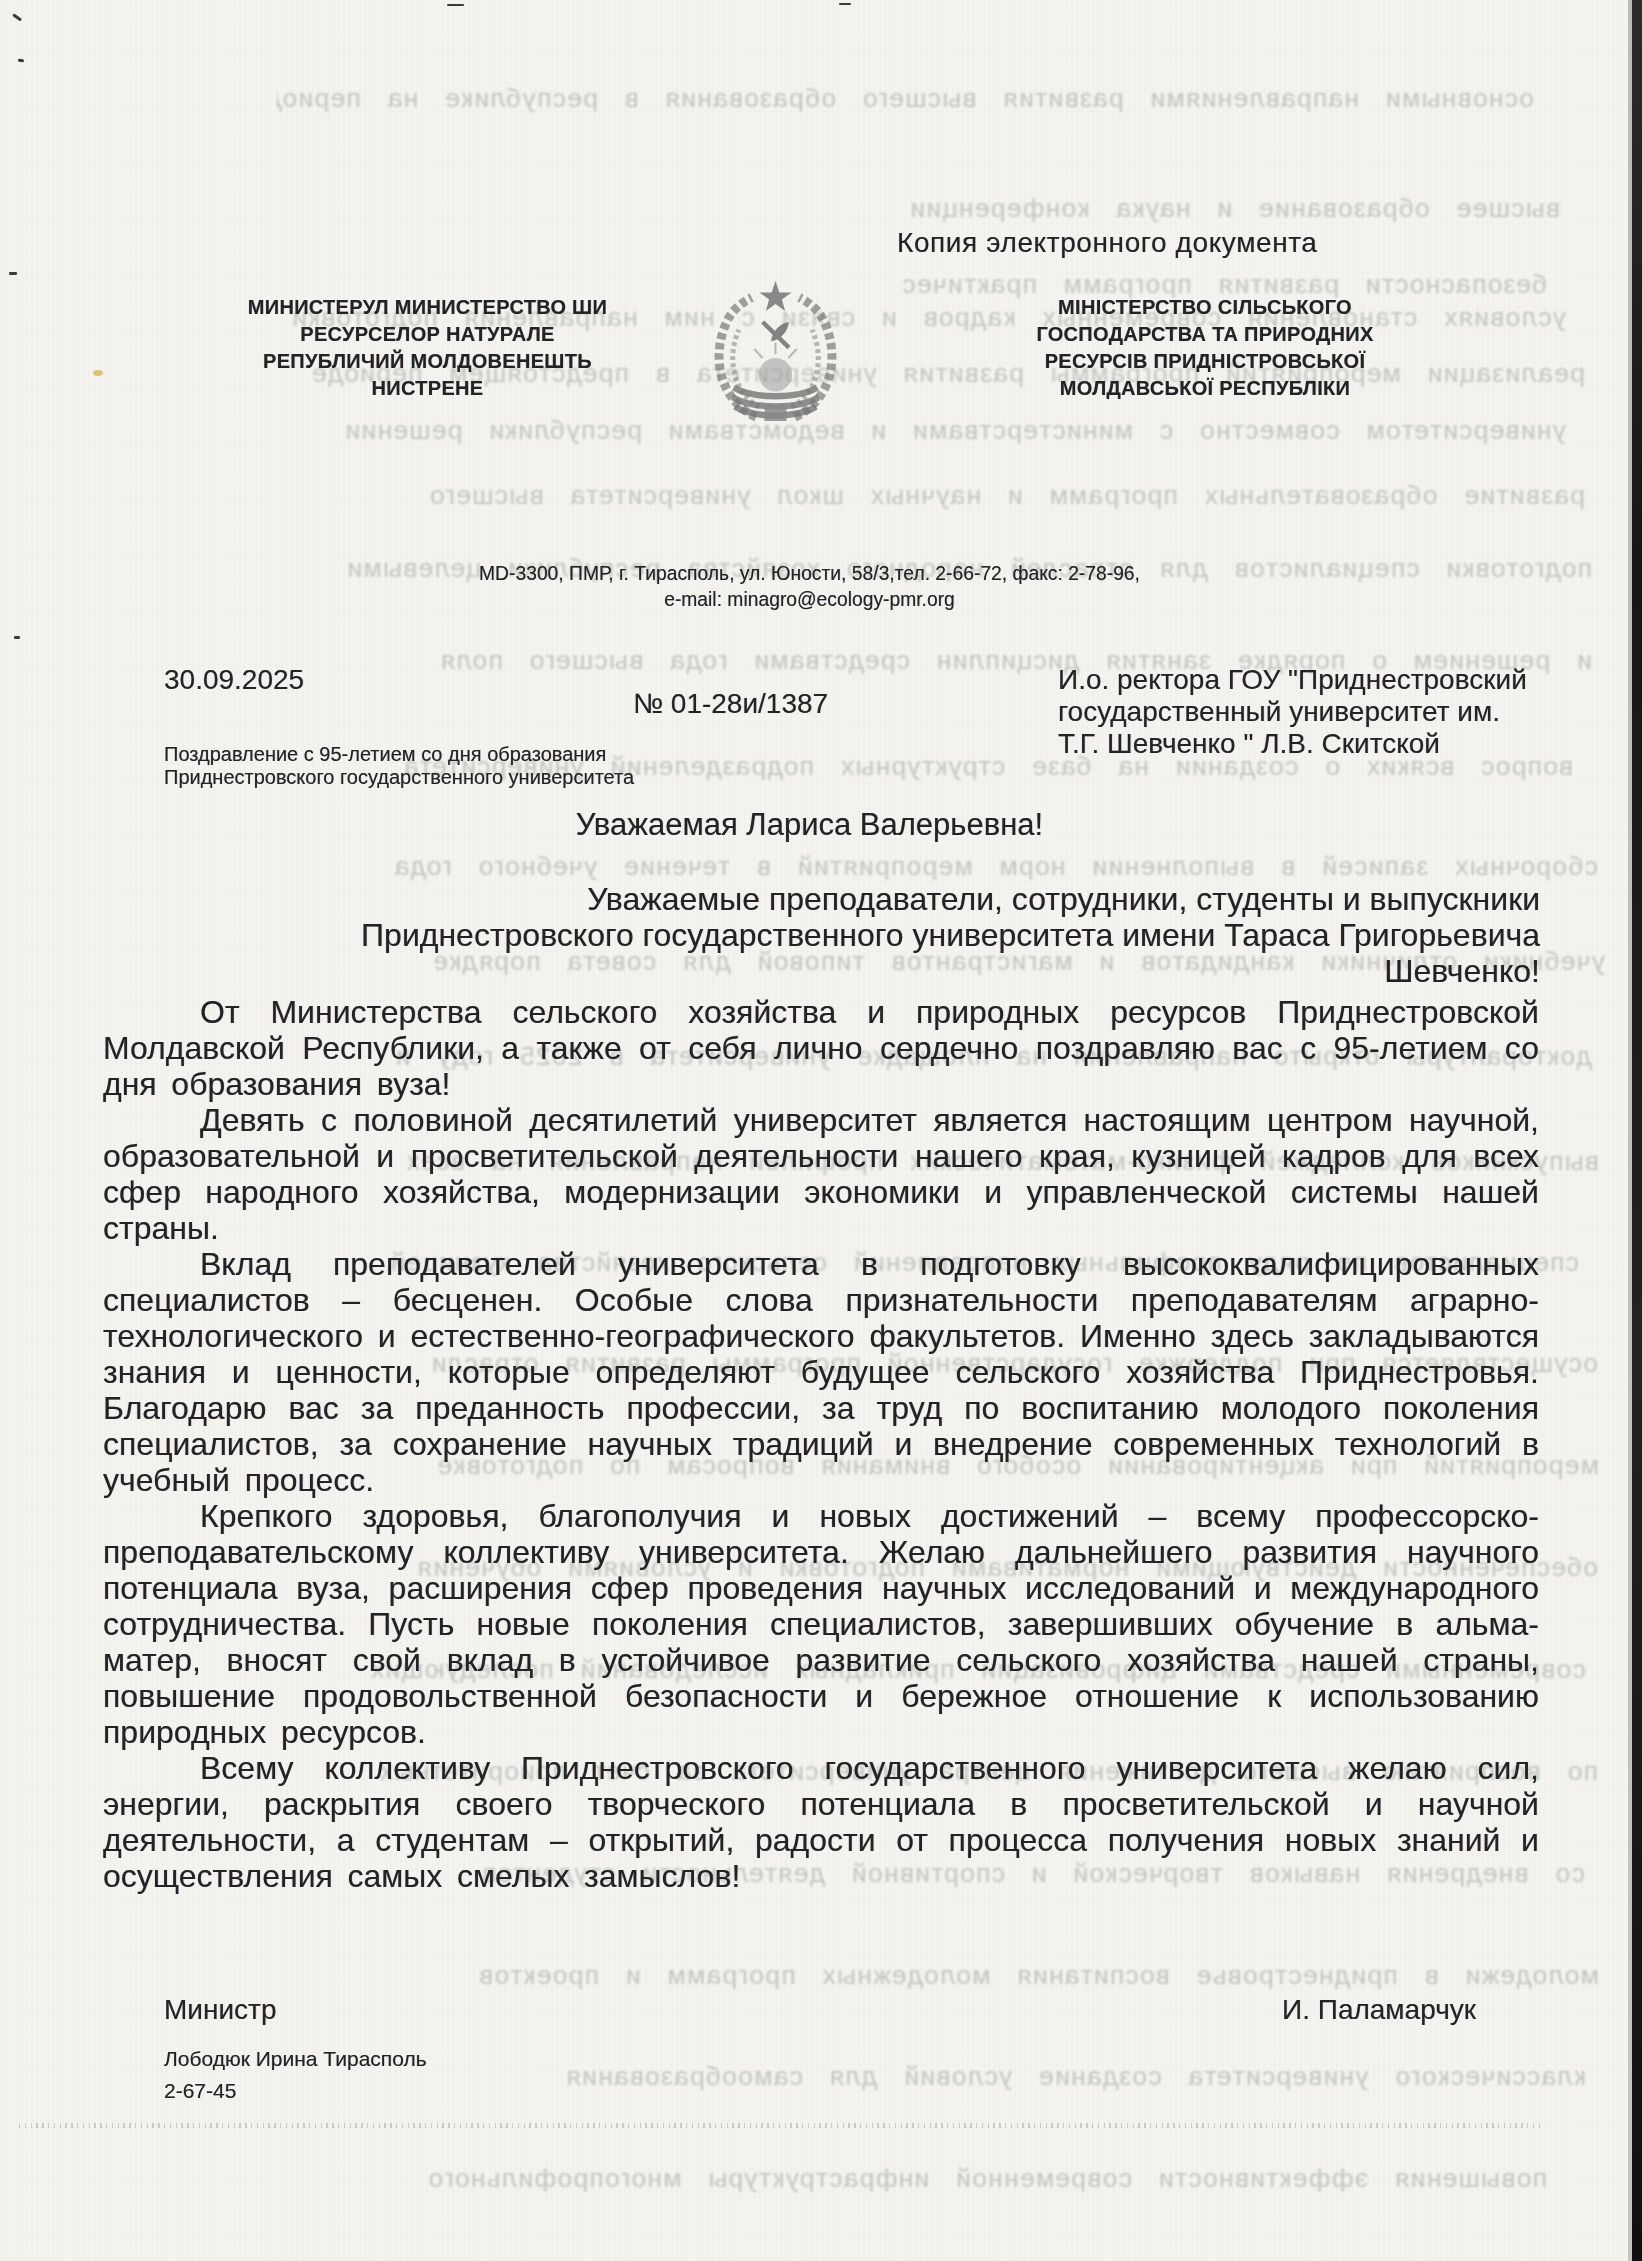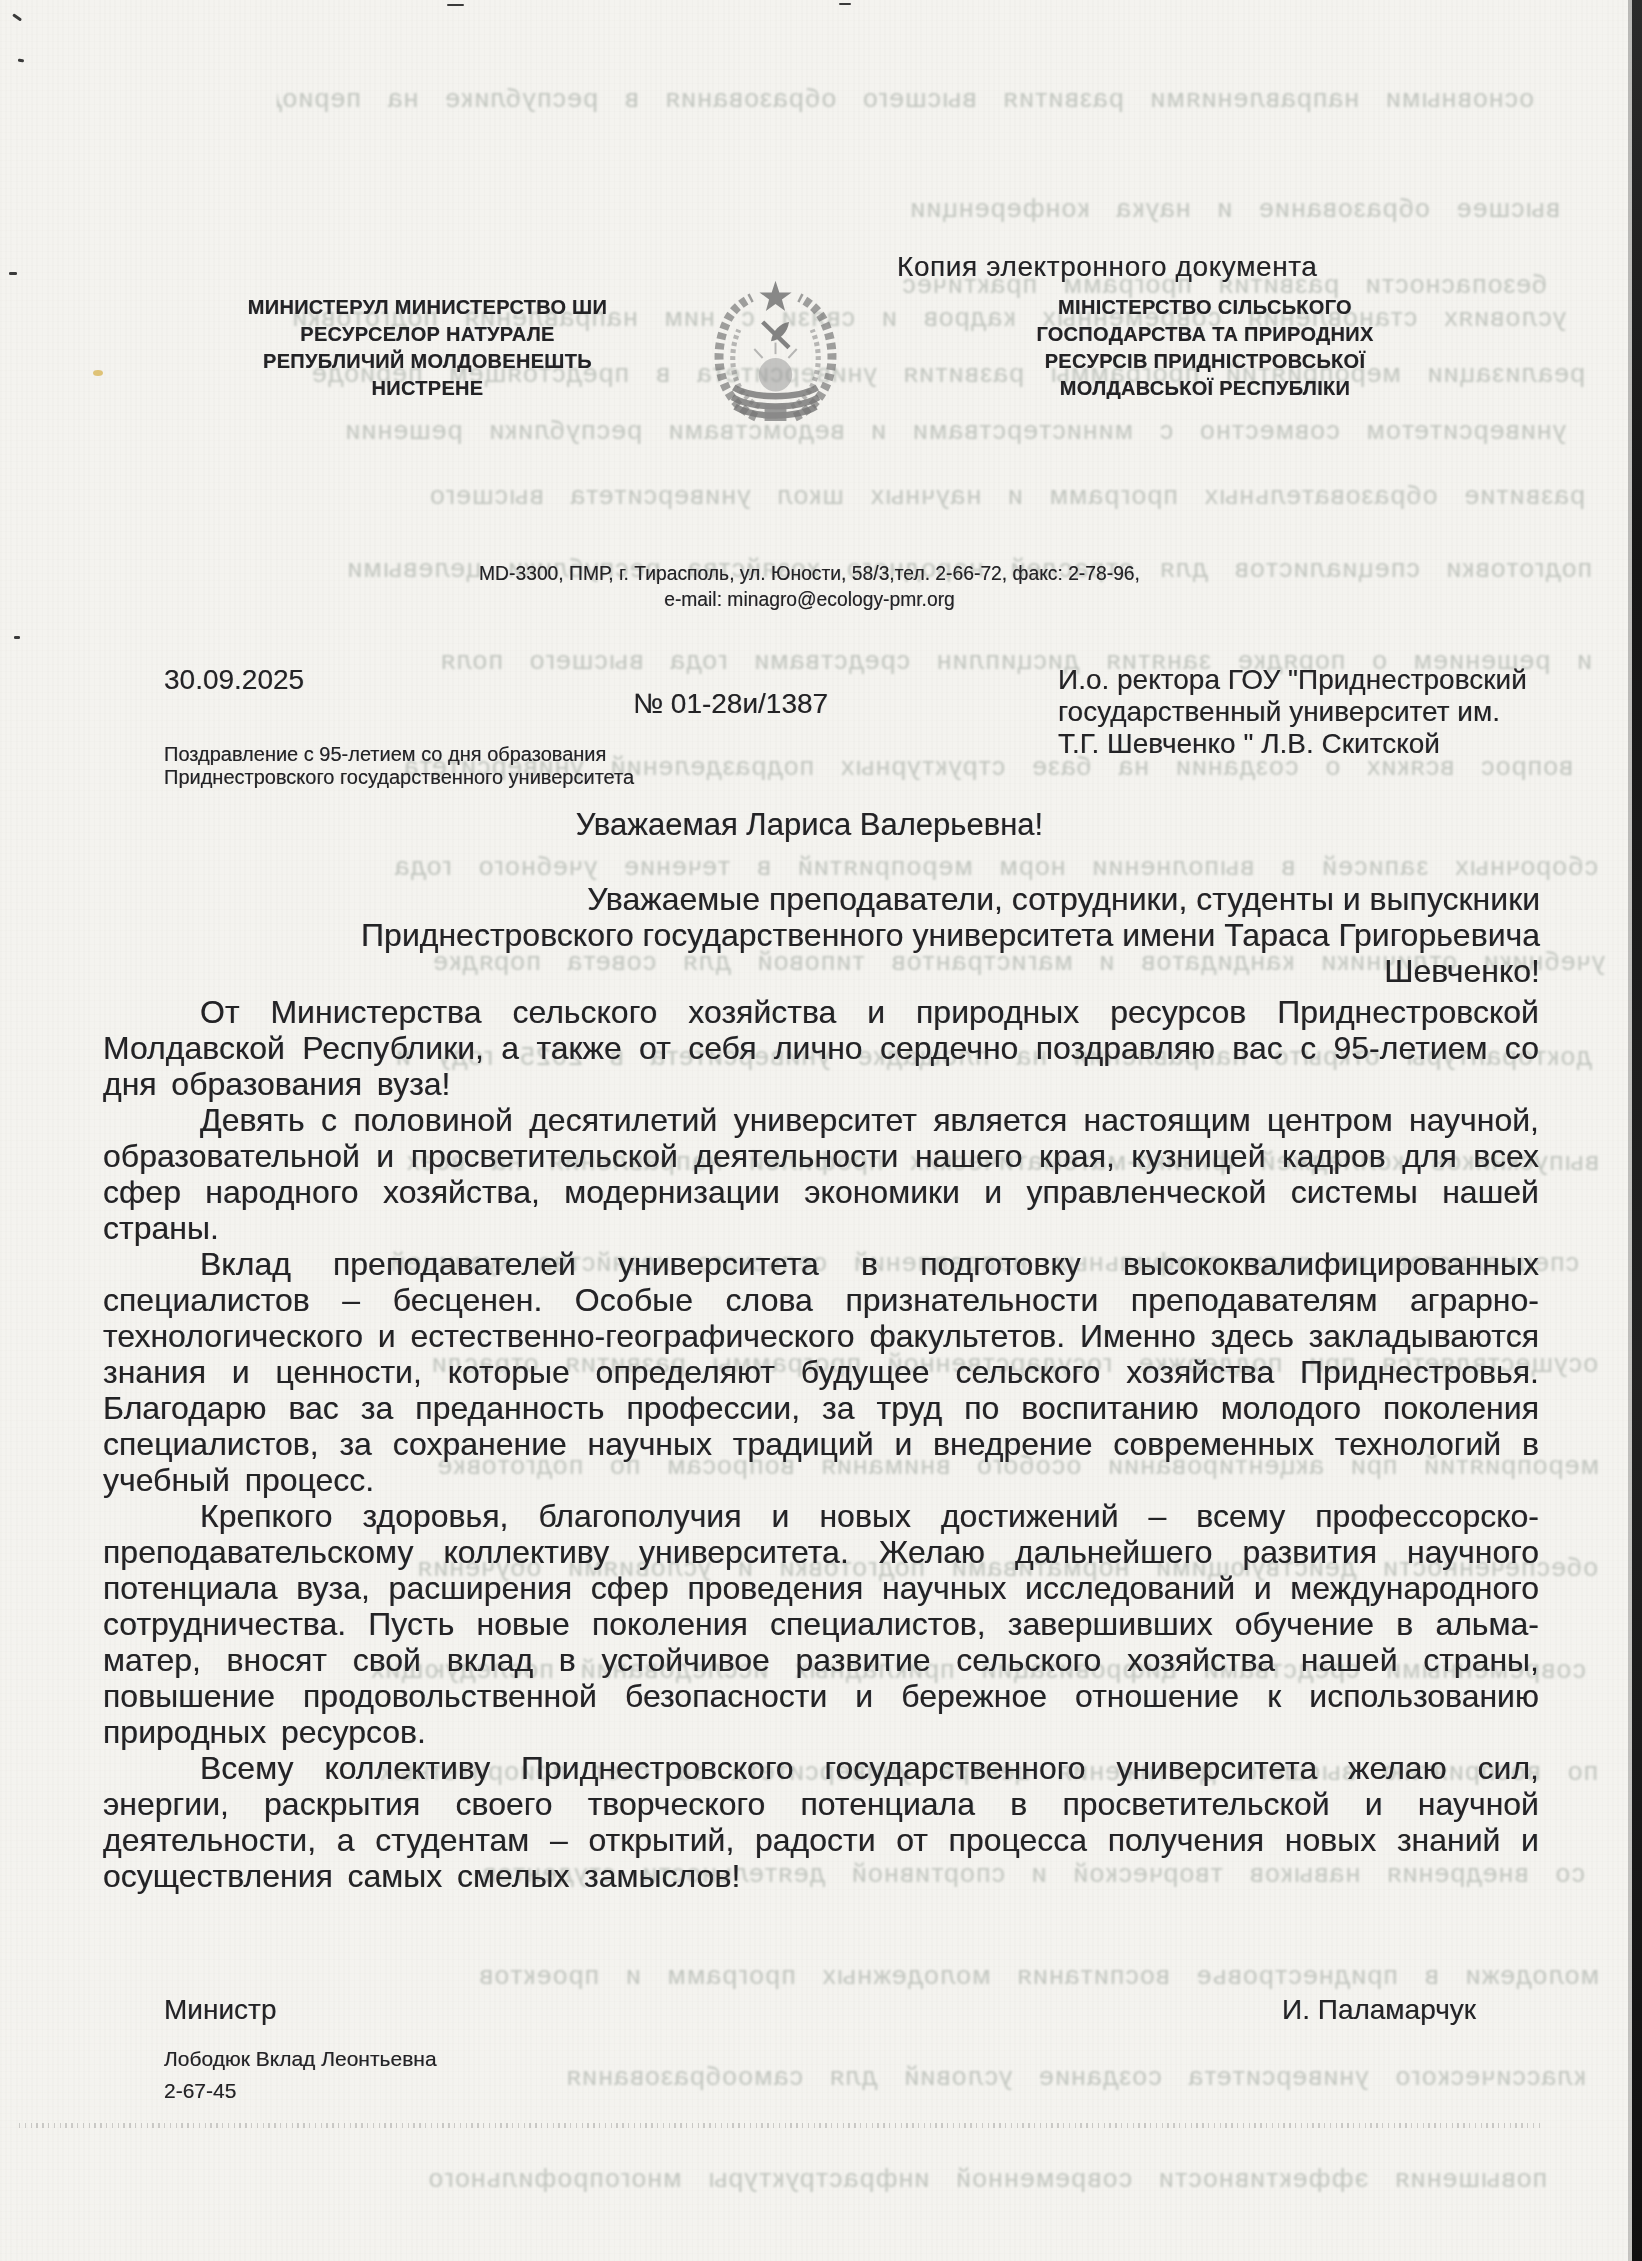--- a/index.html
+++ b/index.html
@@ -14,21 +14,21 @@
     overflow:hidden;
     font-family:"Liberation Sans", sans-serif;
     color:#222224;
   }
   .abs{position:absolute;}
   .inktxt{
     color:#232325;
     text-shadow: 0.6px 0 0 rgba(20,90,150,0.14), -0.6px 0 0 rgba(150,40,40,0.12), 0 0 0.6px rgba(0,0,0,0.25);
   }
   
-  #copy-note{top:227px;left:897px;font-size:28px;letter-spacing:0.6px;margin-top:24px;}
+  #copy-note{top:227px;left:897px;font-size:28px;letter-spacing:0.6px;}
   .hdr-block{top:294px;width:535px;text-align:center;font-weight:bold;font-size:20px;line-height:27px;letter-spacing:0.3px;}
   #hdr-left{left:160px;}
   #hdr-right{left:928px;width:554px;}
   #emblem{left:695px;top:277px;width:161px;height:153px;filter:blur(0.5px) grayscale(1);opacity:0.85;}
   #ministry-heading{top:471px;left:39px;width:1541px;text-align:center;font-weight:bold;font-size:23px;line-height:28px;letter-spacing:0.3px;}
   #address1{top:563px;left:39px;width:1541px;text-align:center;font-size:19.3px;}
   #address2{top:589px;left:39px;width:1541px;text-align:center;font-size:19.3px;}
   
   #ref-date{top:664px;left:164px;font-size:28px;}
   #ref-number{top:688px;left:633px;font-size:28px;}
@@ -160,21 +160,21 @@
   <div id="body" class="abs inktxt">
     <p>От Министерства сельского хозяйства и природных ресурсов Приднестровской Молдавской Республики, а также от себя лично сердечно поздравляю вас с 95-летием со дня образования вуза!</p>
     <p>Девять с половиной десятилетий университет является настоящим центром научной, образовательной и просветительской деятельности нашего края, кузницей кадров для всех сфер народного хозяйства, модернизации экономики и управленческой системы нашей страны.</p>
     <p>Вклад преподавателей университета в подготовку высококвалифицированных специалистов – бесценен. Особые слова признательности преподавателям аграрно-технологического и естественно-географического факультетов. Именно здесь закладываются знания и ценности, которые определяют будущее сельского хозяйства Приднестровья. Благодарю вас за преданность профессии, за труд по воспитанию молодого поколения специалистов, за сохранение научных традиций и внедрение современных технологий в учебный процесс.</p>
     <p>Крепкого здоровья, благополучия и новых достижений – всему профессорско-преподавательскому коллективу университета. Желаю дальнейшего развития научного потенциала вуза, расширения сфер проведения научных исследований и международного сотрудничества. Пусть новые поколения специалистов, завершивших обучение в альма-матер, вносят свой вклад в устойчивое развитие сельского хозяйства нашей страны, повышение продовольственной безопасности и бережное отношение к использованию природных ресурсов.</p>
     <p>Всему коллективу Приднестровского государственного университета желаю сил, энергии, раскрытия своего творческого потенциала в просветительской и научной деятельности, а студентам – открытий, радости от процесса получения новых знаний и осуществления самых смелых замыслов!</p>
   </div>
 
   <div id="sig-position" class="abs inktxt">Министр</div>
   <div id="sig-name" class="abs inktxt">И. Паламарчук</div>
-  <div id="exec-name" class="abs inktxt">Лободюк Вклад Леонтьевна</div>
+  <div id="exec-name" class="abs inktxt">Лободюк Ирина Тирасполь</div>
   <div id="exec-phone" class="abs inktxt">2-67-45</div>
 
   <div id="edge-band-soft" class="abs"></div>
   <div id="edge-band" class="abs"></div>
   <div class="speck" style="left:11.6px;top:15.5px;width:10.3px;height:3.2px;transform:rotate(35deg);"></div>
   <div class="speck" style="left:18px;top:59px;width:6.4px;height:2.6px;transform:rotate(10deg);"></div>
   <div class="speck" style="left:9px;top:272px;width:7.7px;height:2.6px;"></div>
   <div class="speck" style="left:14px;top:636px;width:5.8px;height:2.6px;"></div>
   <div class="speck" style="left:447px;top:3.9px;width:17px;height:2.6px;"></div>
   <div class="speck" style="left:839px;top:2.6px;width:11.6px;height:2.6px;"></div>

